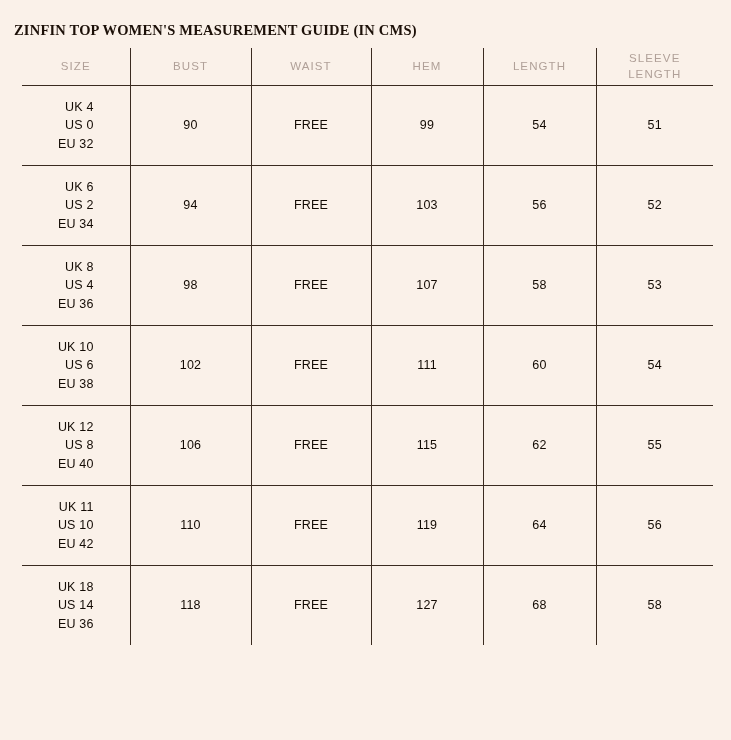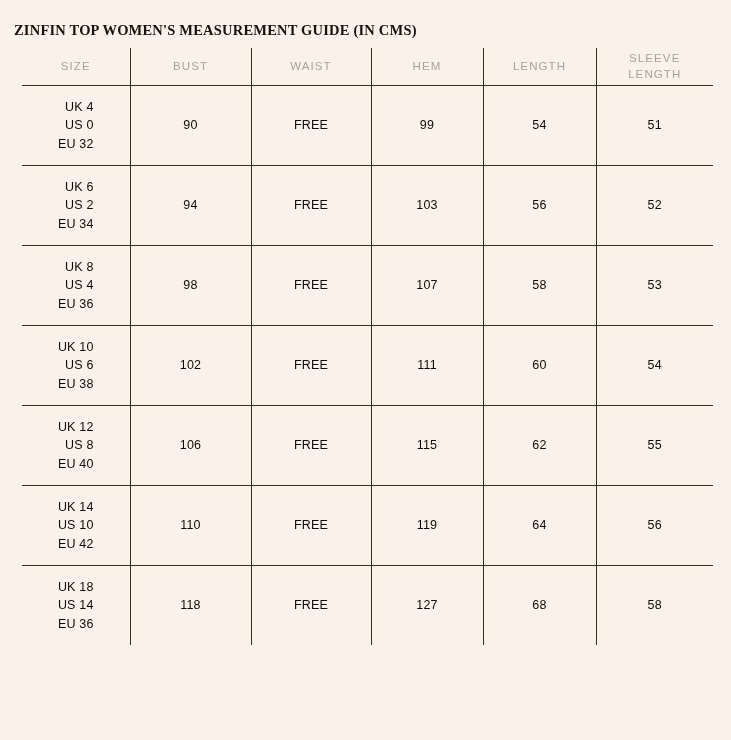--- a/index.html
+++ b/index.html
@@ -198,21 +198,21 @@
           <td>106</td>
           <td>FREE</td>
           <td>115</td>
           <td>62</td>
           <td>55</td>
         </tr>
 
         <tr>
           <td>
             <span class="size-lines">
-              <span>UK 14</span>
+              <span>UK 11</span>
               <span>US 10</span>
               <span>EU 42</span>
             </span>
           </td>
           <td>110</td>
           <td>FREE</td>
           <td>119</td>
           <td>64</td>
           <td>56</td>
         </tr>

